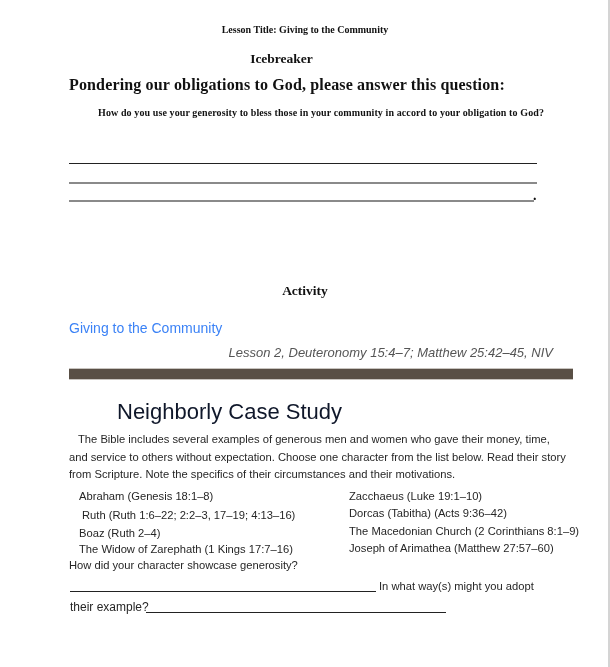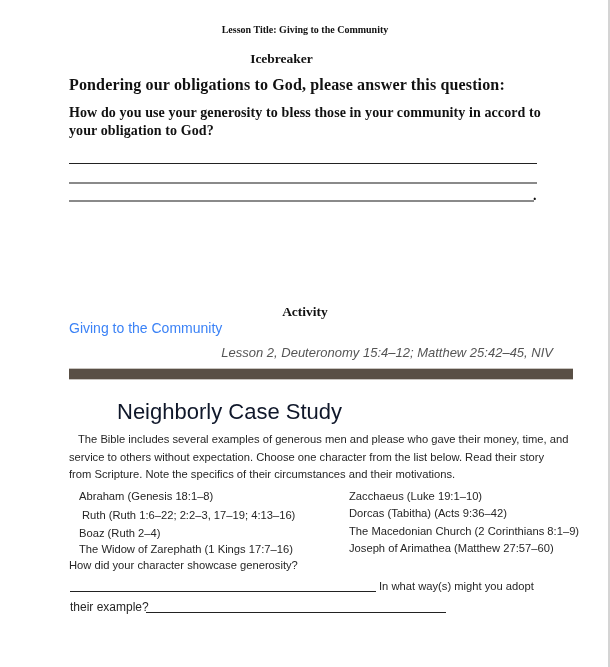--- a/index.html
+++ b/index.html
@@ -39,36 +39,36 @@
       left: 0; width: 563px; top: 51px;
       text-align: center; font-weight: bold; font-size: 13.5px;
     }
     #pondering {
       left: 69px; top: 76px;
       font-weight: bold; font-size: 16px; letter-spacing: 0.15px;
     }
     #question {
       left: 69px; top: 104px; width: 475px;
       white-space: normal;
-      font-weight: bold; font-size: 14px; line-height: 18px; letter-spacing: 0.1px;
+      font-weight: bold; font-size: 10px; line-height: 18px; letter-spacing: 0.1px; text-align: right;
     }
     .answer-line {
       position: absolute;
       left: 69px;
       height: 0;
     }
     #answer-line-1 { top: 163px; width: 468px; border-top: 1.5px solid #222; }
     #answer-line-2 { top: 182px; width: 468px; border-top: 2px solid #8a8a8a; }
     #answer-line-3 { top: 200px; width: 465px; border-top: 2px solid #8a8a8a; }
     #answer-period {
       left: 533px; top: 188px; font-size: 14px; font-weight: bold;
     }
 
     #activity-heading {
-      left: 0; width: 610px; top: 304px;
+      left: 0; width: 610px; top: 283px;
       text-align: center; font-weight: bold; font-size: 13.5px;
     }
     #activity-subtitle {
       left: 69px; top: 320px;
       font-size: 14px; color: #3b82f6;
     }
     #scripture-ref {
       left: 0; width: 553px; top: 345px;
       text-align: right; font-style: italic; font-size: 13px; color: #555555;
     }
@@ -126,25 +126,25 @@
 <div id="pondering" class="abs serif">Pondering our obligations to God, please answer this question:</div>
 <div id="question" class="abs serif">How do you use your generosity to bless those in your community in accord to your obligation to God?</div>
 
 <div id="answer-line-1" class="answer-line"></div>
 <div id="answer-line-2" class="answer-line"></div>
 <div id="answer-line-3" class="answer-line"></div>
 <div id="answer-period" class="abs serif">.</div>
 
 <div id="activity-heading" class="abs serif">Activity</div>
 <div id="activity-subtitle" class="abs sans">Giving to the Community</div>
-<div id="scripture-ref" class="abs sans">Lesson 2, Deuteronomy 15:4–12; Matthew 25:42–45, NIV</div>
+<div id="scripture-ref" class="abs sans">Lesson 2, Deuteronomy 15:4–7; Matthew 25:42–45, NIV</div>
 <div id="divider-bar"></div>
 
 <div id="case-study-title" class="abs sans">Neighborly Case Study</div>
-<div id="intro-paragraph" class="abs sans">The Bible includes several examples of generous men and please who gave their money, time, and service to others without expectation. Choose one character from the list below. Read their story from Scripture. Note the specifics of their circumstances and their motivations.</div>
+<div id="intro-paragraph" class="abs sans">The Bible includes several examples of generous men and women who gave their money, time, and service to others without expectation. Choose one character from the list below. Read their story from Scripture. Note the specifics of their circumstances and their motivations.</div>
 
 <div class="char-item sans" style="left:79px; top:490px;">Abraham (Genesis 18:1–8)</div>
 <div class="char-item sans" style="left:82px; top:509px;">Ruth (Ruth 1:6–22; 2:2–3, 17–19; 4:13–16)</div>
 <div class="char-item sans" style="left:79px; top:527px;">Boaz (Ruth 2–4)</div>
 <div class="char-item sans" style="left:79px; top:543px;">The Widow of Zarephath (1 Kings 17:7–16)</div>
 
 <div class="char-item sans" style="left:349px; top:490px;">Zacchaeus (Luke 19:1–10)</div>
 <div class="char-item sans" style="left:349px; top:507px;">Dorcas (Tabitha) (Acts 9:36–42)</div>
 <div class="char-item sans" style="left:349px; top:525px;">The Macedonian Church (2 Corinthians 8:1–9)</div>
 <div class="char-item sans" style="left:349px; top:542px;">Joseph of Arimathea (Matthew 27:57–60)</div>

